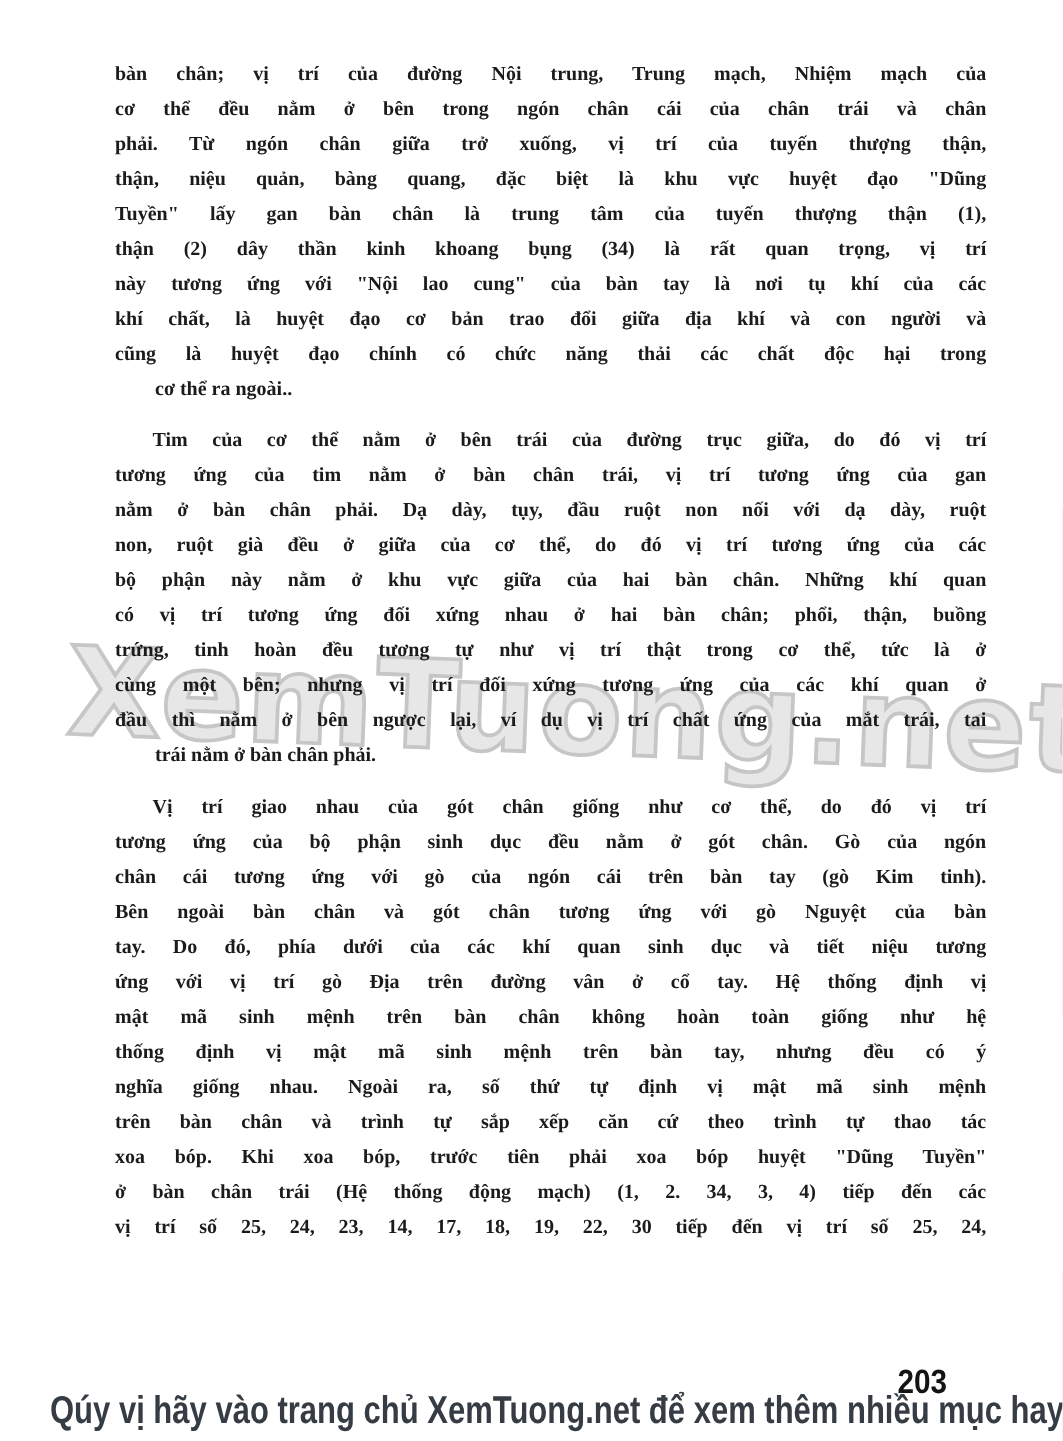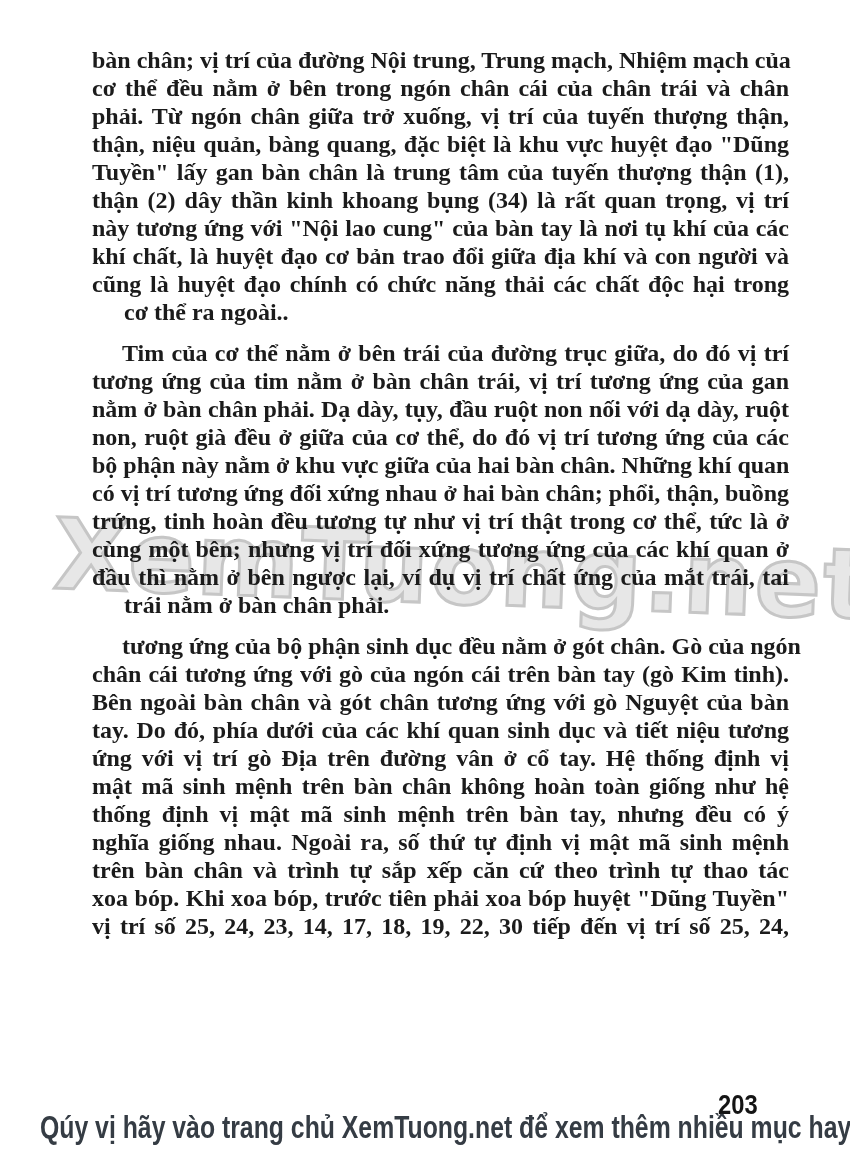--- a/index.html
+++ b/index.html
@@ -27,21 +27,21 @@
     transform-origin:left top;
     user-select:none;
   }
   .text-block{
     position:absolute;
     left:92px;top:46px;
     width:697px;
     z-index:1;
     color:#1b1b1b;
     font-weight:bold;
-    font-size:24px;
+    font-size:16px;
   }
   .para{margin:0;}
   .para + .para{margin-top:13px;}
   .line{
     height:28px;
     line-height:28px;
     text-align:justify;
     text-align-last:justify;
     white-space:nowrap;
   }
@@ -106,30 +106,32 @@
         <div class="line">nằm ở bàn chân phải. Dạ dày, tụy, đầu ruột non nối với dạ dày, ruột</div>
         <div class="line">non, ruột già đều ở giữa của cơ thể, do đó vị trí tương ứng của các</div>
         <div class="line">bộ phận này nằm ở khu vực giữa của hai bàn chân. Những khí quan</div>
         <div class="line">có vị trí tương ứng đối xứng nhau ở hai bàn chân; phổi, thận, buồng</div>
         <div class="line">trứng, tinh hoàn đều tương tự như vị trí thật trong cơ thể, tức là ở</div>
         <div class="line">cùng một bên; nhưng vị trí đối xứng tương ứng của các khí quan ở</div>
         <div class="line">đầu thì nằm ở bên ngược lại, ví dụ vị trí chất ứng của mắt trái, tai</div>
         <div class="line last">trái nằm ở bàn chân phải.</div>
       </div>
       <div class="para indent">
+        <div class="line">Vị trí giao nhau của gót chân giống như cơ thể, do đó vị trí</div>
         <div class="line">tương ứng của bộ phận sinh dục đều nằm ở gót chân. Gò của ngón</div>
         <div class="line">chân cái tương ứng với gò của ngón cái trên bàn tay (gò Kim tinh).</div>
         <div class="line">Bên ngoài bàn chân và gót chân tương ứng với gò Nguyệt của bàn</div>
         <div class="line">tay. Do đó, phía dưới của các khí quan sinh dục và tiết niệu tương</div>
         <div class="line">ứng với vị trí gò Địa trên đường vân ở cổ tay. Hệ thống định vị</div>
         <div class="line">mật mã sinh mệnh trên bàn chân không hoàn toàn giống như hệ</div>
         <div class="line">thống định vị mật mã sinh mệnh trên bàn tay, nhưng đều có ý</div>
         <div class="line">nghĩa giống nhau. Ngoài ra, số thứ tự định vị mật mã sinh mệnh</div>
         <div class="line">trên bàn chân và trình tự sắp xếp căn cứ theo trình tự thao tác</div>
         <div class="line">xoa bóp. Khi xoa bóp, trước tiên phải xoa bóp huyệt "Dũng Tuyền"</div>
+        <div class="line">ở bàn chân trái (Hệ thống động mạch) (1, 2. 34, 3, 4) tiếp đến các</div>
         <div class="line">vị trí số 25, 24, 23, 14, 17, 18, 19, 22, 30 tiếp đến vị trí số 25, 24,</div>
       </div>
     </div>
 
   <div class="page-number">203</div>
 
   <div class="footer">
     <span class="footer-inner">Qúy vị hãy vào trang chủ XemTuong.net để xem thêm nhiều mục hay khác</span>
   </div>
 </div>

